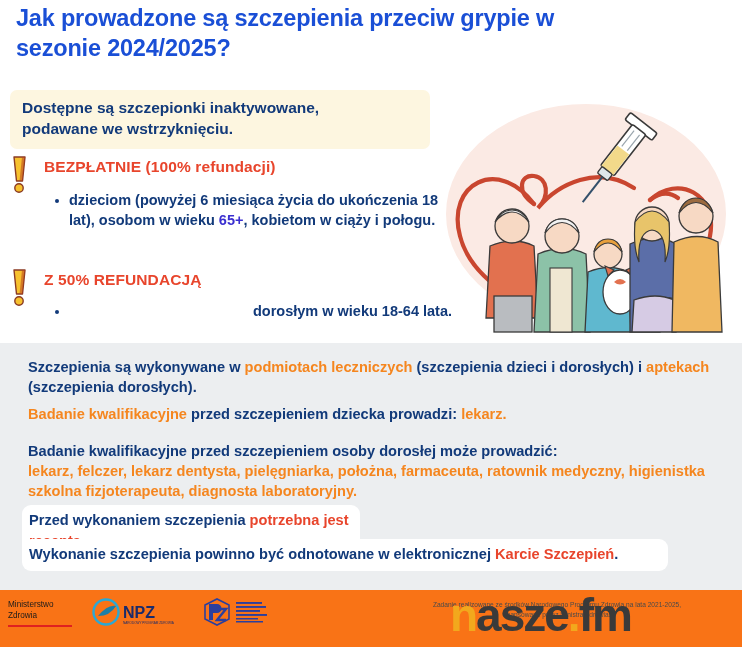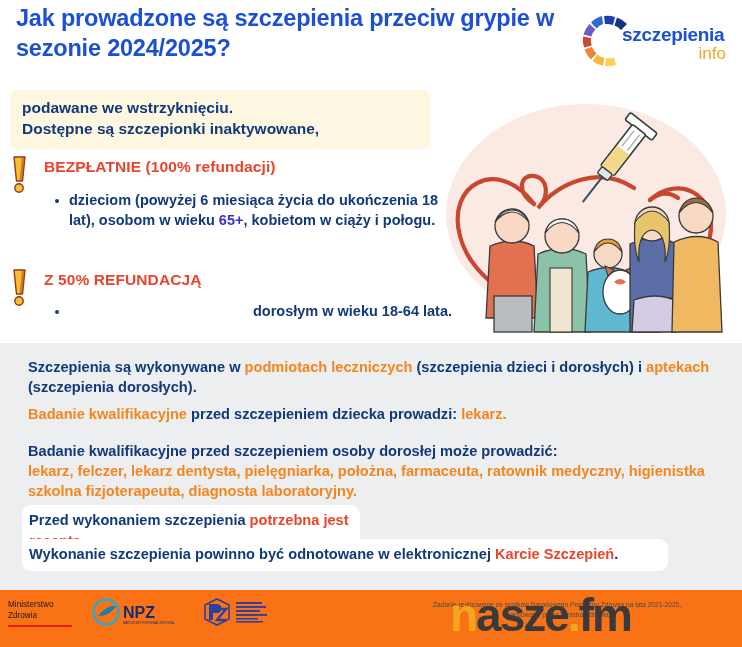--- a/index.html
+++ b/index.html
@@ -248,42 +248,24 @@
 </style>
 </head>
 <body>
 
 <div id="page">
 
   <div class="top-section">
 
     <div class="title">Jak prowadzone są szczepienia przeciw grypie w sezonie 2024/2025?</div>
 
-    <div class="logo">
-      <svg class="logo-mark" viewBox="0 0 60 60">
-        <g transform="translate(30,30)">
-          <path d="M -4 -25 A 25 25 0 0 1 7 -24 L 5 -16 A 17 17 0 0 0 -3 -17 Z" fill="#1d3fa8"></path>
-          <path d="M 9 -23.5 A 25 25 0 0 1 19 -17 L 13 -11 A 17 17 0 0 0 6.5 -15.5 Z" fill="#12347e"></path>
-          <path d="M -6 -25 A 25 25 0 0 0 -17 -18.5 L -11.5 -12.5 A 17 17 0 0 1 -5 -17 Z" fill="#2f6ad0"></path>
-          <path d="M -18.5 -17 A 25 25 0 0 0 -24.5 -6.5 L -16.7 -4.5 A 17 17 0 0 1 -12.6 -11.6 Z" fill="#6f5bc4"></path>
-          <path d="M -25 -4.5 A 25 25 0 0 0 -24 6.5 L -16.3 4.5 A 17 17 0 0 1 -17 -3 Z" fill="#d0472f"></path>
-          <path d="M -23.5 8.5 A 25 25 0 0 0 -17 18.5 L -11.5 12.5 A 17 17 0 0 1 -16 6 Z" fill="#ef8236"></path>
-          <path d="M -15.5 20 A 25 25 0 0 0 -5 24.8 L -3.5 16.9 A 17 17 0 0 1 -10.8 13.6 Z" fill="#f6b93b"></path>
-          <path d="M -3 25 A 25 25 0 0 0 8 24 L 6 16.3 A 17 17 0 0 1 -2 17 Z" fill="#fbd15b"></path>
-        </g>
-      </svg>
-      <div class="logo-text">
-        <div class="l1">szczepienia</div>
-        <div class="l2">info</div>
-      </div>
-    </div>
 
     <div class="cream-box">
+      <div class="txt">Dostępne są szczepionki inaktywowane,</div>
       <div class="txt">podawane we wstrzyknięciu.</div>
-      <div class="txt">Dostępne są szczepionki inaktywowane,</div>
     </div>
 
     <div class="bang-block" style="top:155px;">
       <svg class="bang-icon" viewBox="0 0 22 40">
         <path d="M4 2 h11 l-2.5 24 h-6 Z" fill="#f7c12e" stroke="#8a3a22" stroke-width="1.4" stroke-linejoin="round"></path>
         <path d="M12 2 h3 l-2.5 24 h-3 Z" fill="#b8421f" opacity="0.55"></path>
         <circle cx="9" cy="33" r="4.2" fill="#f7c12e" stroke="#8a3a22" stroke-width="1.4"></circle>
       </svg>
       <div class="bang-head">BEZPŁATNIE (100% refundacji)</div>
       <ul class="bullets" style="top:28px;">

